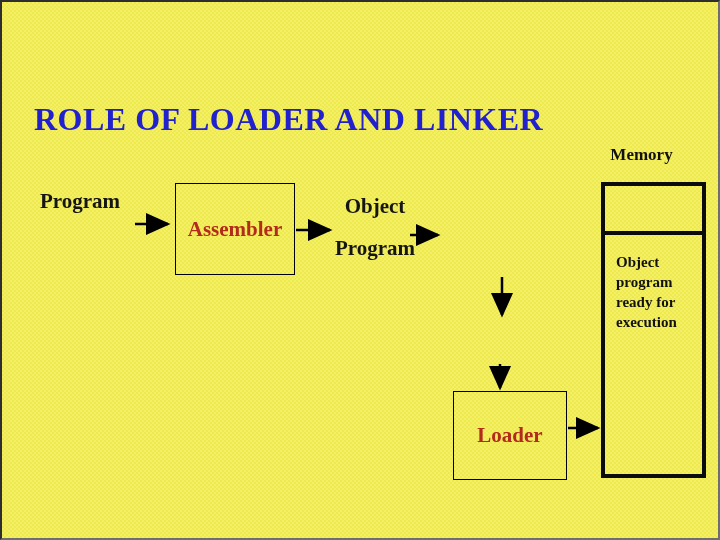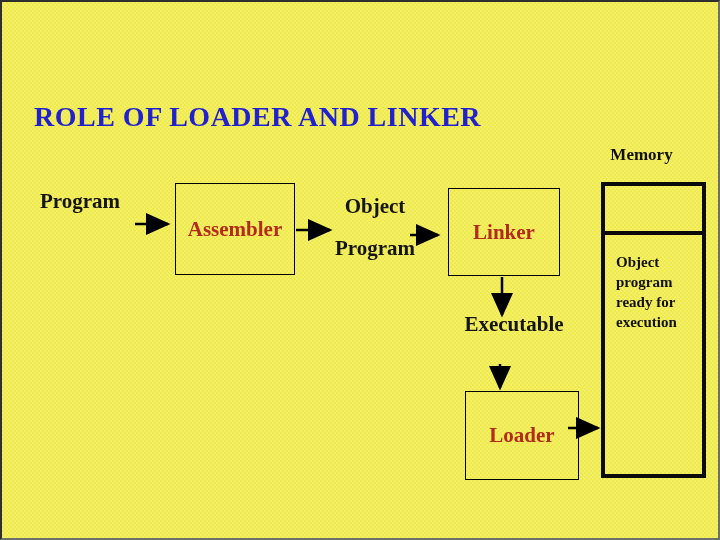--- a/index.html
+++ b/index.html
@@ -20,21 +20,21 @@
     background-position: 0 0, 2px 2px;
     border: 2px solid;
     border-color: #2f2f2f #6e6e6e #6e6e6e #2f2f2f;
   }
 
   .slide-title {
     position: absolute;
     left: 32px;
     top: 99px;
     margin: 0;
-    font-size: 28px;
+    font-size: 32px;
     letter-spacing: 0.5px;
     color: #2121CE;
     white-space: nowrap;
   }
 
   .memory-label {
     position: absolute;
     left: 584px;
     top: 143px;
     width: 111px;
@@ -60,21 +60,21 @@
     border: 1.5px solid #000;
     border-radius: 0;
     display: flex;
     align-items: center;
     justify-content: center;
     color: #B22B1C;
     font-size: 21px;
   }
   .node-assembler { left: 173px; top: 181px; width: 120px; height: 92px; }
   .node-linker    { left: 446px; top: 186px; width: 112px; height: 88px; }
-  .node-loader    { left: 451px; top: 389px; width: 114px; height: 89px; margin-left: 12px; }
+  .node-loader    { left: 451px; top: 389px; width: 114px; height: 89px; }
 
   .memory-box {
     position: absolute;
     left: 599px; top: 180px;
     width: 105px; height: 296px;
     border: 4px solid #0b0b0b;
   }
   .memory-free {
     height: 49px;
     border-bottom: 4px solid #0b0b0b;
@@ -104,26 +104,22 @@
 
   <div class="node node-assembler">
     <span>Assembler</span>
   </div>
 
   <div class="flow-text object-text">
     <span>Object</span>
     <span>Program</span>
   </div>
 
-  <div class="node node-linker">
-    <span>Linker</span>
-  </div>
 
   <div class="flow-text exec-text">
-    <span>Executable</span>
   </div>
 
   <div class="node node-loader">
     <span>Loader</span>
   </div>
 
   <div class="memory-box">
     <div class="memory-free"></div>
     <div class="memory-note">
       <span>Object</span>

